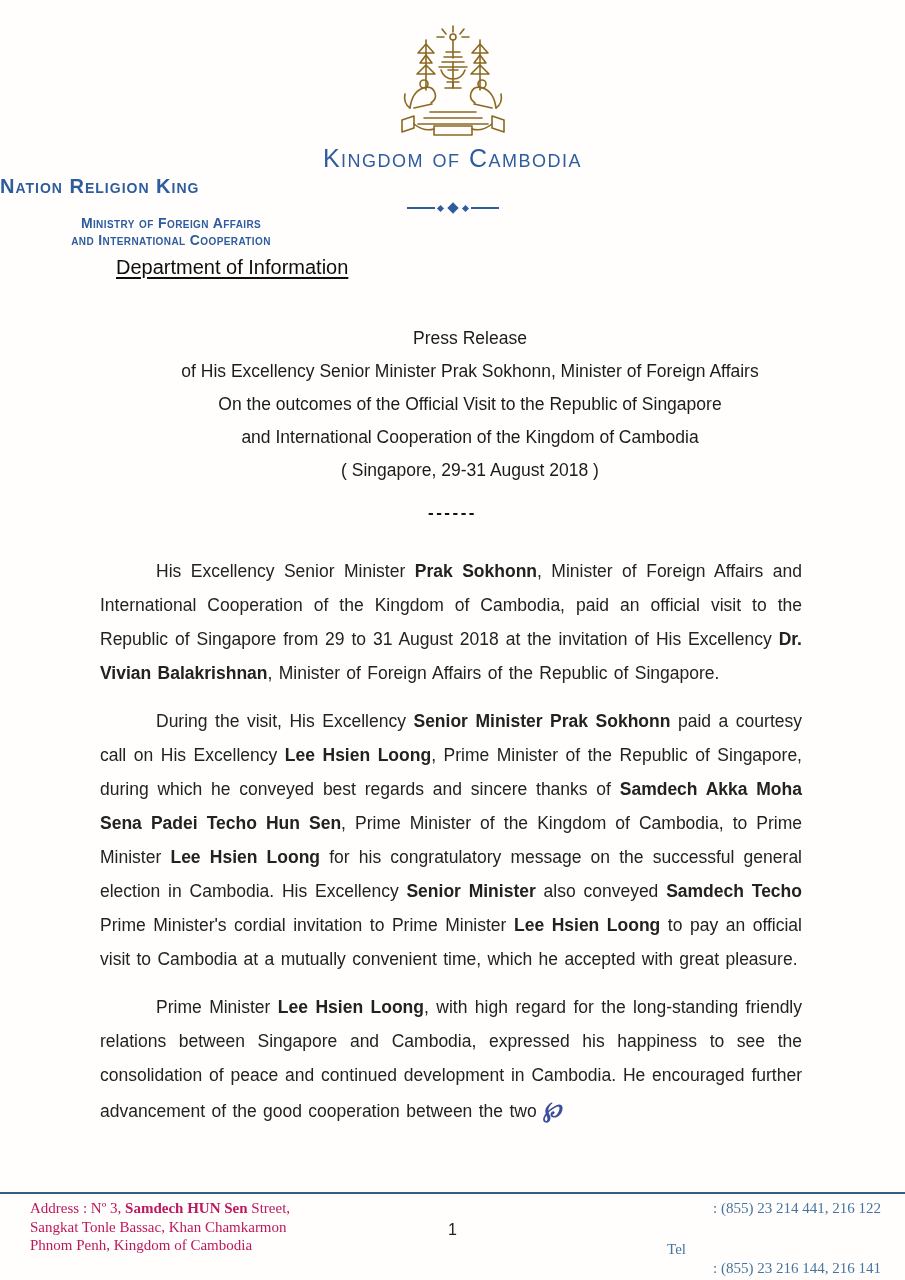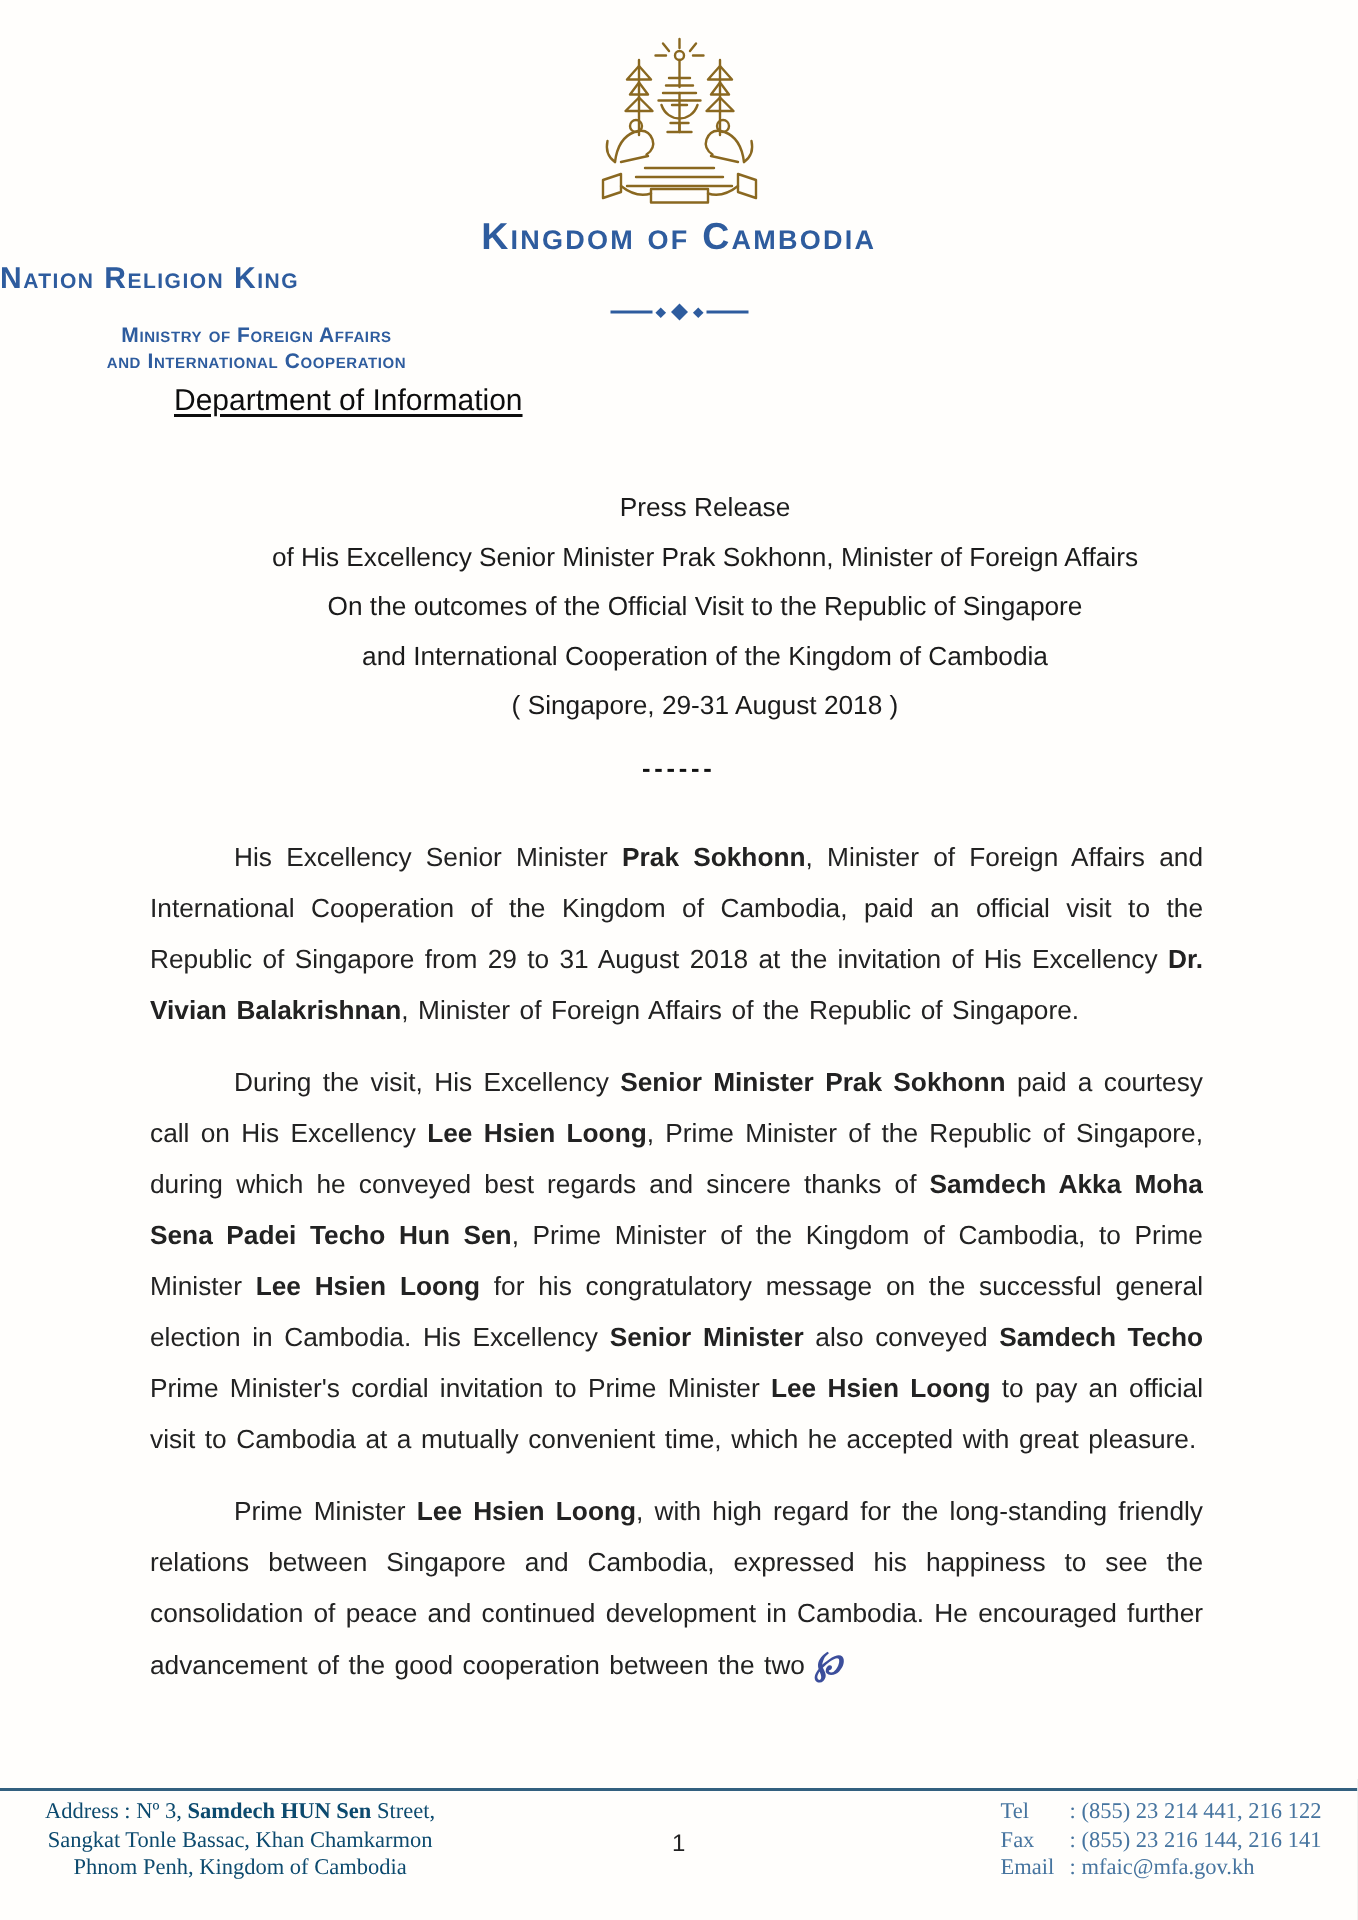--- a/index.html
+++ b/index.html
@@ -6,21 +6,21 @@
   html,body { background:#e8e8e8; }
   .page {
     position:relative; width:905px; height:1280px; margin:0 auto;
     background:#fffefc; overflow:hidden;
     font-family:"Liberation Sans", sans-serif; color:#1c1c1c;
   }
   
   .crest { position:absolute; top:24px; left:50%; transform:translateX(-50%); }
   .kingdom {
     position:absolute; top:144px; left:0; width:100%; text-align:center;
-    font-variant:small-caps; font-weight:bold; font-size:25px; letter-spacing:1.5px;
+    font-variant:small-caps; font-weight:normal; font-size:25px; letter-spacing:1.5px;
     color:#2e5c9e;
   }
   .motto {
     position:absolute; top:175px; left:0; width:100%; 
     font-variant:small-caps; font-weight:bold; font-size:20px; letter-spacing:1px;
     color:#2e5c9e;
   }
   .ornament {
     position:absolute; top:204px; left:0; width:100%;
     display:flex; align-items:center; justify-content:center;
@@ -59,35 +59,34 @@
   .body .b { font-weight:bold; }
   .body .hw {
     color:#3c4e9b; font-style:italic; font-weight:bold; font-size:22px;
     font-family:"DejaVu Serif", serif;
   }
   
   .footer-rule { position:absolute; top:1192px; left:0; width:905px; height:2px; background:#33607f; }
   .footer-left {
     position:absolute; left:30px; top:1199px;
     font-family:"Liberation Serif", serif; font-size:15px; line-height:18.5px;
-    color:#0c4a6e;
-    text-align:center;
+    color:#be185d;
   }
   .footer-left .b { font-weight:bold; }
   .page-number {
     position:absolute; top:1221px; left:0; width:100%; text-align:center;
     font-size:16px; color:#222;
   }
   .footer-right {
     position:absolute; right:24px; top:1199px;
     font-family:"Liberation Serif", serif; font-size:15px; line-height:18.5px;
     color:#46749f;
   }
   .footer-right .row { display:flex; }
-  .footer-right .lbl { width:46px; }
+  .footer-right .lbl { width:46px;margin-top:41px; }
 </style>
 </head>
 <body>
 
 <div class="page">
 
   <svg class="crest" width="122" height="114" viewBox="0 0 122 114">
     <g stroke="#8a6820" fill="none" stroke-width="1.6" stroke-linecap="round" stroke-linejoin="round">
 
       <circle cx="61" cy="13" r="3"></circle>

